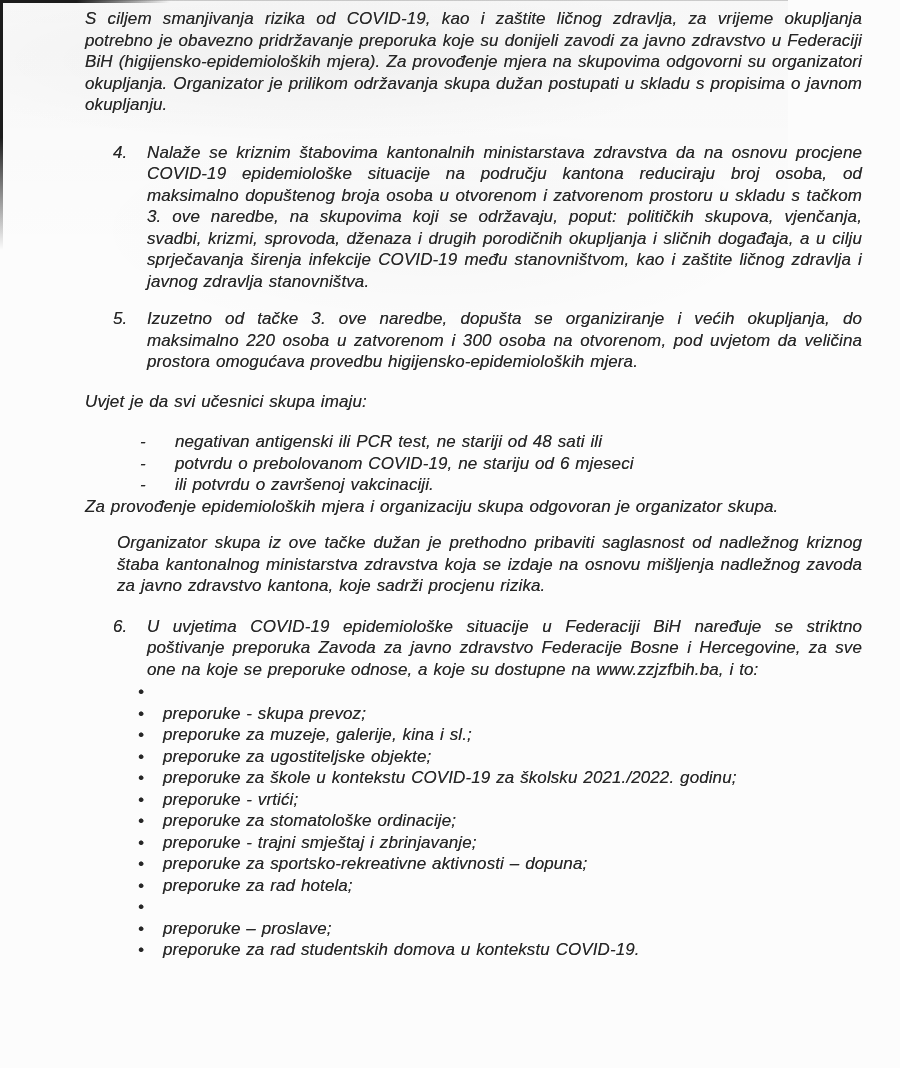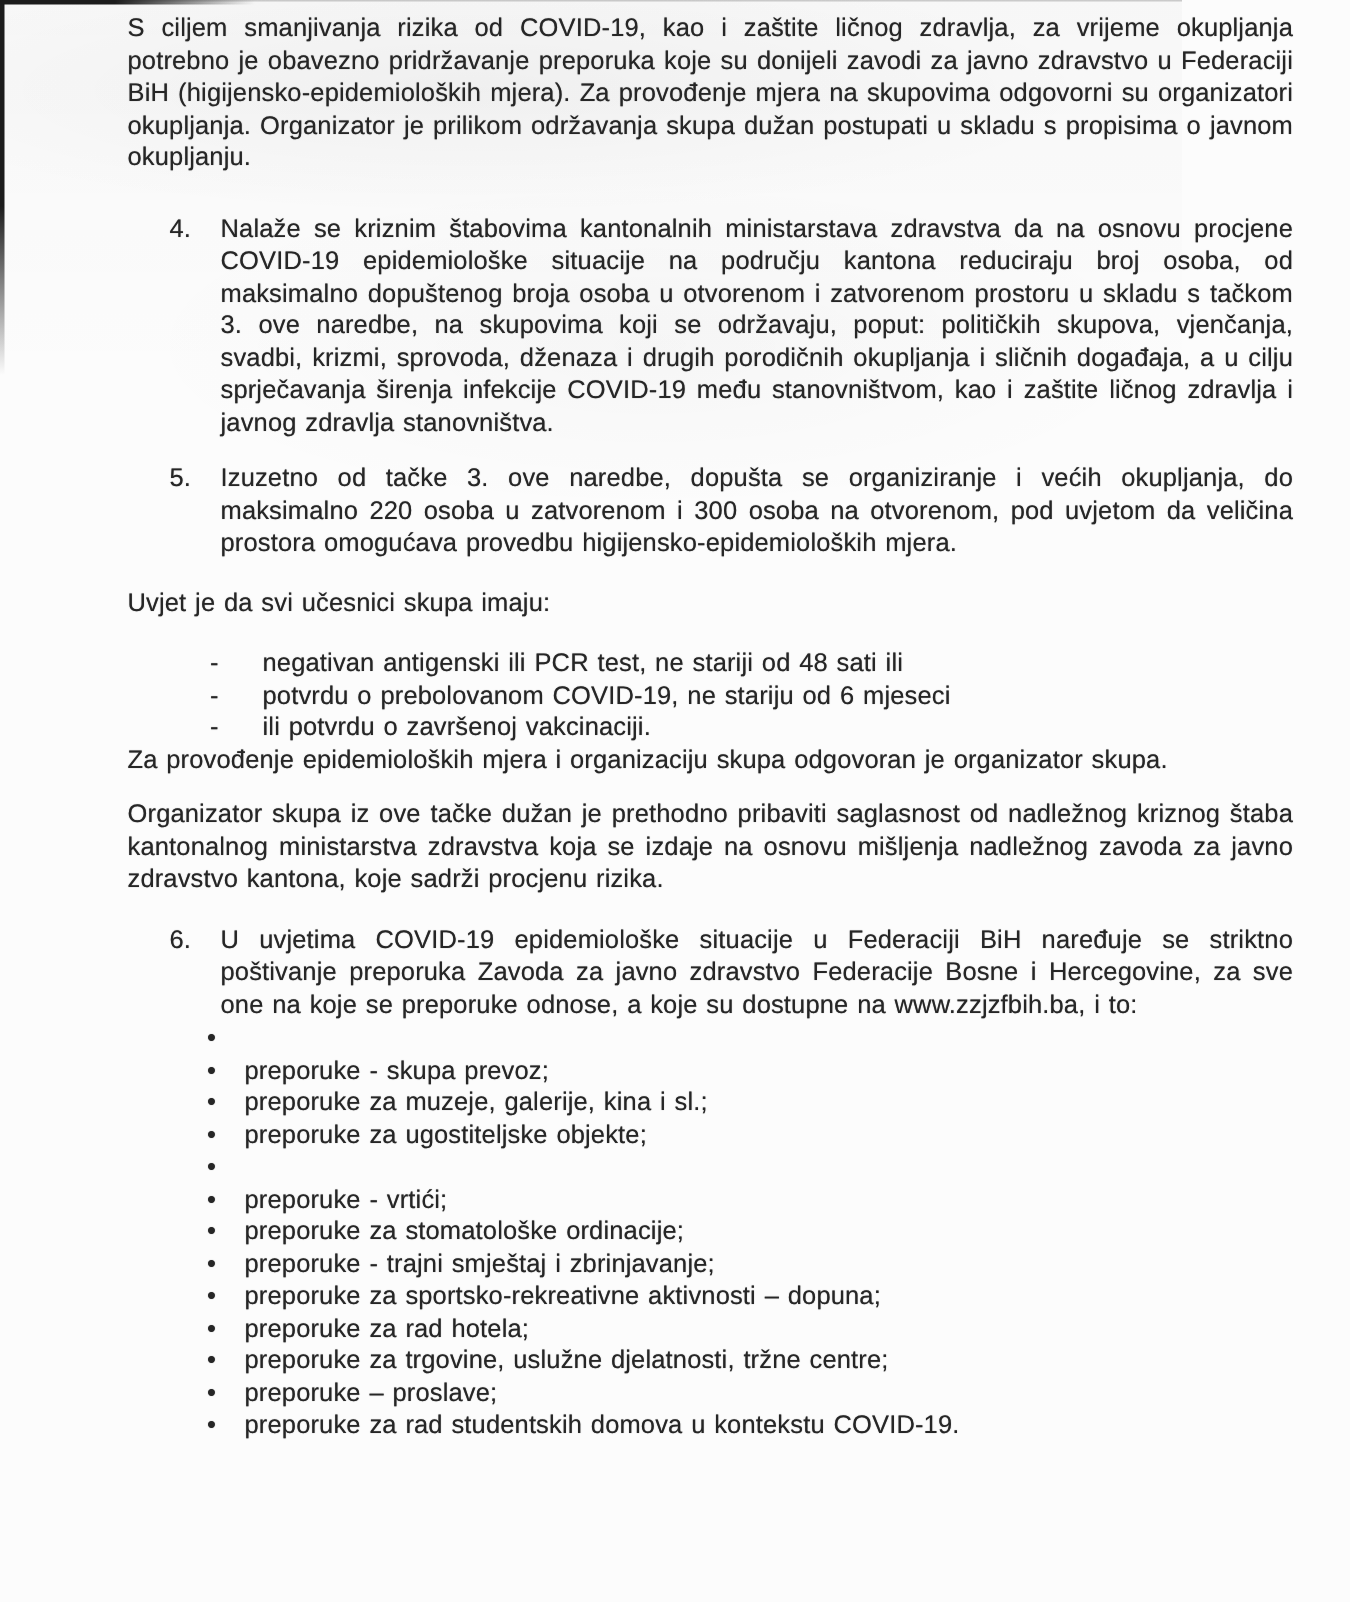--- a/index.html
+++ b/index.html
@@ -15,20 +15,21 @@
   }
   .page {
     position: relative;
     width: 788px;
     height: 1068px;
     background-color: #fcfcfc;
     background-image:
       radial-gradient(ellipse 600px 120px at 40% 60px, rgba(0,0,0,0.035), rgba(0,0,0,0) 70%),
       radial-gradient(ellipse 500px 160px at 55% 230px, rgba(0,0,0,0.025), rgba(0,0,0,0) 70%),
       linear-gradient(180deg, rgba(0,0,0,0.02) 0px, rgba(0,0,0,0) 260px);
+    font-style: italic;
   }
   .edge-top {
     position: absolute;
     top: 0; left: 0;
     width: 170px; height: 3px;
     background: linear-gradient(to right, #1c1c1c 0%, #1c1c1c 45%, rgba(28,28,28,0) 100%);
   }
   .edge-top-hairline {
     position: absolute;
     top: 0; left: 0;
@@ -73,21 +74,21 @@
 
   .bullet-list { margin-left: 53px; }
   .bullet-row { display: flex; }
   .bullet-row .bullet { flex: none; width: 25px; }
 
   .mt-item4 { margin-top: 26px; }
   .mt-item5 { margin-top: 16px; }
   .mt-cond  { margin-top: 18px; }
   .mt-dash  { margin-top: 19px; }
   .mt-resp  { }
-  .mt-cons  { margin-top: 15px; }
+  .mt-cons  { margin-top: 15px; margin-left: 32px; }
   .mt-item6 { margin-top: 19px; }
   .mt-bul   { margin-top: 1px; }
 </style>
 </head>
 <body>
 
 <div class="page">
   <div class="edge-top-hairline"></div>
   <div class="edge-top"></div>
   <div class="edge-left"></div>
@@ -143,20 +144,21 @@
       <div class="bullet-row">
         <span class="bullet">•</span>
         <span class="bullet-text">preporuke za muzeje, galerije, kina i sl.;</span>
       </div>
       <div class="bullet-row">
         <span class="bullet">•</span>
         <span class="bullet-text">preporuke za ugostiteljske objekte;</span>
       </div>
       <div class="bullet-row">
         <span class="bullet">•</span>
+        <span class="bullet-text">preporuke za škole u kontekstu COVID-19 za školsku 2021./2022. godinu;</span>
       </div>
       <div class="bullet-row">
         <span class="bullet">•</span>
         <span class="bullet-text">preporuke - vrtići;</span>
       </div>
       <div class="bullet-row">
         <span class="bullet">•</span>
         <span class="bullet-text">preporuke za stomatološke ordinacije;</span>
       </div>
       <div class="bullet-row">
@@ -166,21 +168,20 @@
       <div class="bullet-row">
         <span class="bullet">•</span>
         <span class="bullet-text">preporuke za sportsko-rekreativne aktivnosti – dopuna;</span>
       </div>
       <div class="bullet-row">
         <span class="bullet">•</span>
         <span class="bullet-text">preporuke za rad hotela;</span>
       </div>
       <div class="bullet-row">
         <span class="bullet">•</span>
-        <span class="bullet-text">preporuke za trgovine, uslužne djelatnosti, tržne centre;</span>
       </div>
       <div class="bullet-row">
         <span class="bullet">•</span>
         <span class="bullet-text">preporuke – proslave;</span>
       </div>
       <div class="bullet-row">
         <span class="bullet">•</span>
         <span class="bullet-text">preporuke za rad studentskih domova u kontekstu COVID-19.</span>
       </div>
     </div>

